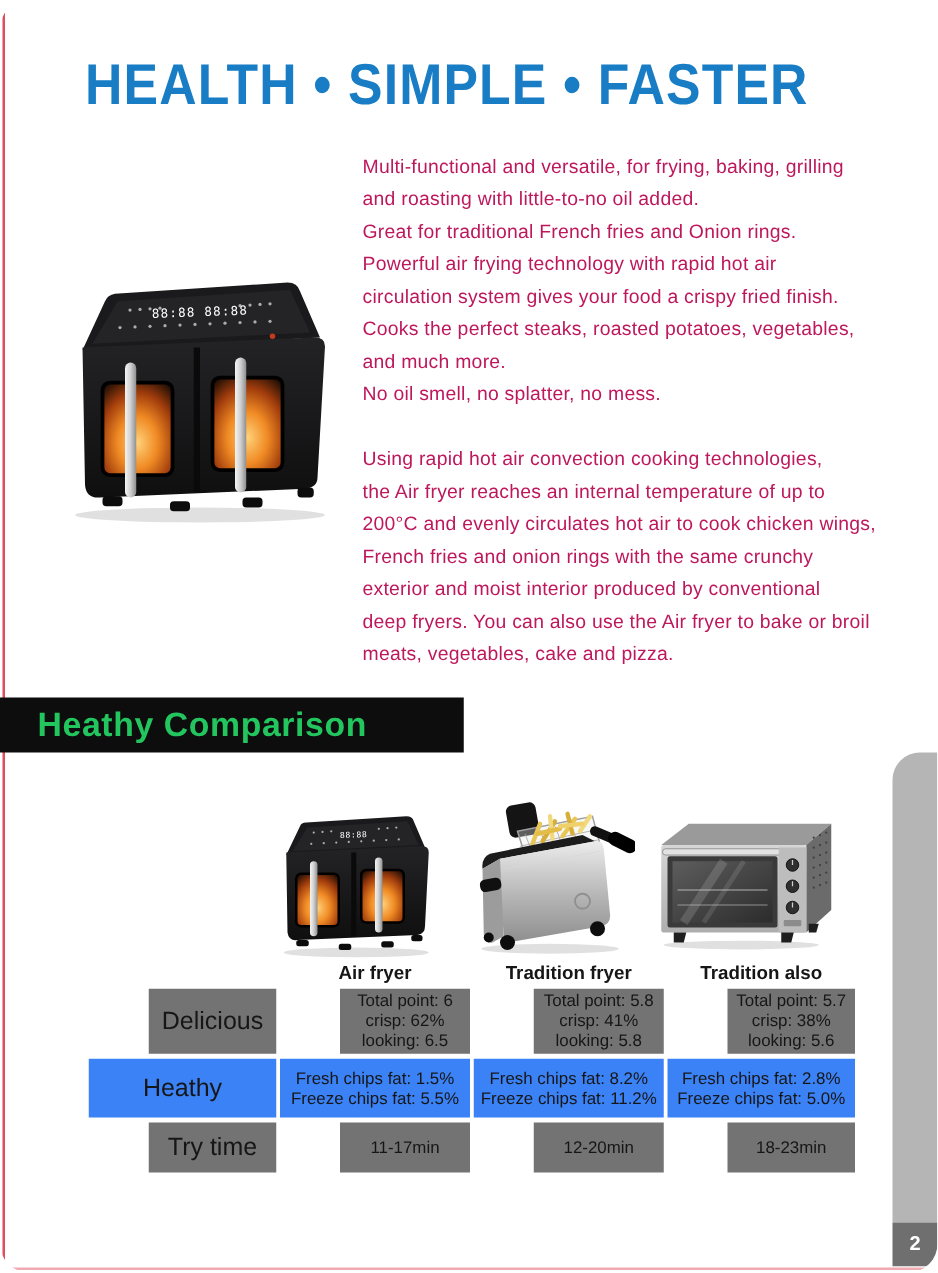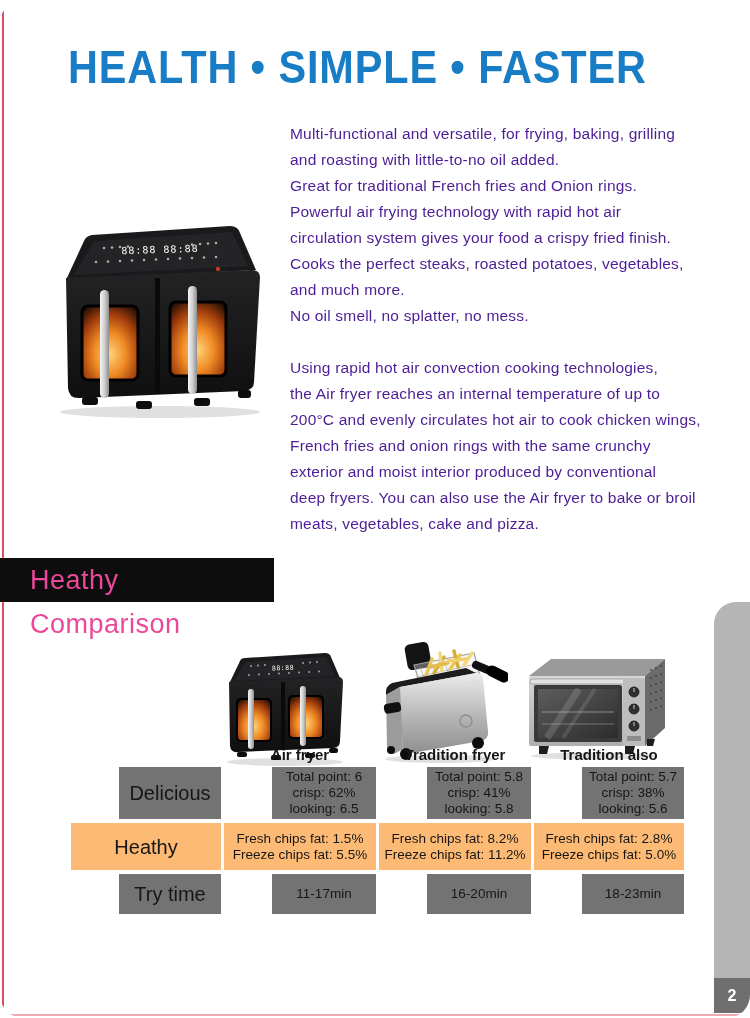--- a/index.html
+++ b/index.html
@@ -9,49 +9,49 @@
   .edge-line-left{position:absolute;left:2px;top:0;width:2px;height:1018px;background:#dd4f5e;}
   .edge-line-bottom{position:absolute;left:0;top:1014px;width:750px;height:2px;background:#efaab2;}
 
   .page-title{position:absolute;left:68px;top:40px;margin:0;font-size:46px;font-weight:bold;
               color:#187dc4;letter-spacing:1px;white-space:nowrap;
               transform:scaleX(.9);transform-origin:left top;}
 
   .hero-photo{position:absolute;left:48px;top:220px;margin:0;}
 
   .intro{position:absolute;left:290px;top:121px;width:460px;font-size:15.5px;line-height:26px;
-         letter-spacing:.2px;color:#4c1d95;}
+         letter-spacing:.2px;color:#be185d;}
   .intro p{margin:0 0 26px 0;white-space:pre-line;}
 
-  .section-banner{position:absolute;left:0;top:558px;width:274px;height:44px;background:#0d0d0d;
-                  color:#ec4899;font-size:27px;font-weight:normal;line-height:44px;padding-left:30px;
+  .section-banner{position:absolute;left:0;top:558px;width:371px;height:44px;background:#0d0d0d;
+                  color:#22c55e;font-size:27px;font-weight:bold;line-height:44px;padding-left:30px;
                   box-sizing:border-box;letter-spacing:.5px;}
 
   .side-bar{position:absolute;left:714px;top:602px;width:36px;height:376px;background:#b5b5b5;
             border-top-left-radius:22px;}
   .page-num{position:absolute;left:714px;top:978px;width:36px;height:35px;background:#6f6f6f;
             color:#fff;font-weight:bold;font-size:16px;display:flex;align-items:center;
             justify-content:center;}
 
   .product-photo{position:absolute;margin:0;}
   .photo-air-fryer{left:219px;top:649px;}
   .photo-tradition-fryer{left:370px;top:637px;}
   .photo-tradition-oven{left:517px;top:652px;}
 
-  .comparison-grid{position:absolute;left:55px;top:742px;display:grid;
+  .comparison-grid{position:absolute;left:55px;top:766px;display:grid;
                    grid-template-columns:150px 152px 152px 150px;
                    grid-template-rows:21px 52px 47px 40px;
                    column-gap:3px;row-gap:4px;font-size:13.5px;color:#161616;padding-left:16px;}
   .comparison-grid .hcell{display:flex;align-items:flex-end;justify-content:center;
                           font-weight:bold;font-size:15px;}
   .comparison-grid .cell{display:flex;align-items:center;justify-content:center;
                          text-align:center;white-space:pre-line;line-height:16px;}
   .comparison-grid .rowlabel{font-size:20px;line-height:18px;}
   .bg-gray{background:#737373;margin-left:48px;}
-  .bg-light{background:#fdba74;}
+  .bg-light{background:#3b82f6;}
 </style>
 </head>
 <body>
 
 <div class="page">
 
   <div class="edge-line-left"></div>
 
   <h1 class="page-title">HEALTH • SIMPLE • FASTER</h1>
 
@@ -308,21 +308,21 @@
     <div class="cell rowlabel bg-light">Heathy</div>
     <div class="cell bg-light">Fresh chips fat: 1.5%
 Freeze chips fat: 5.5%</div>
     <div class="cell bg-light">Fresh chips fat: 8.2%
 Freeze chips fat: 11.2%</div>
     <div class="cell bg-light">Fresh chips fat: 2.8%
 Freeze chips fat: 5.0%</div>
 
     <div class="cell rowlabel bg-gray">Try time</div>
     <div class="cell bg-gray">11-17min</div>
-    <div class="cell bg-gray">16-20min</div>
+    <div class="cell bg-gray">12-20min</div>
     <div class="cell bg-gray">18-23min</div>
   </div>
 
   <div class="page-num">2</div>
 
   <div class="edge-line-bottom"></div>
 
 </div>
 
 </body></html>

